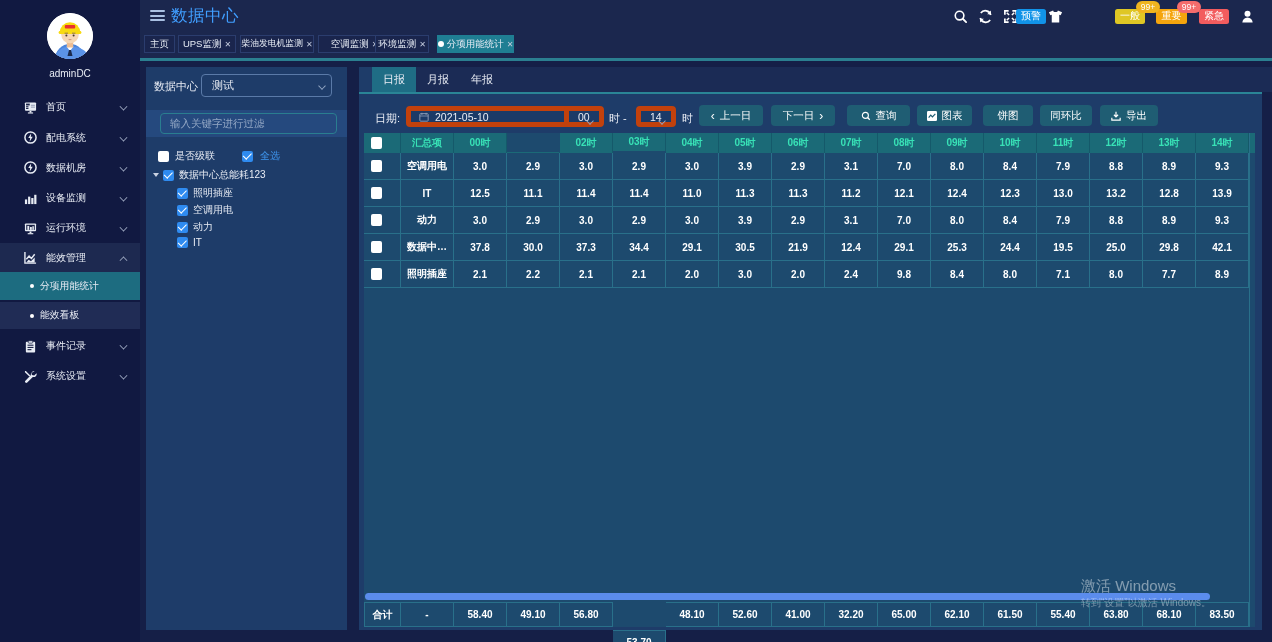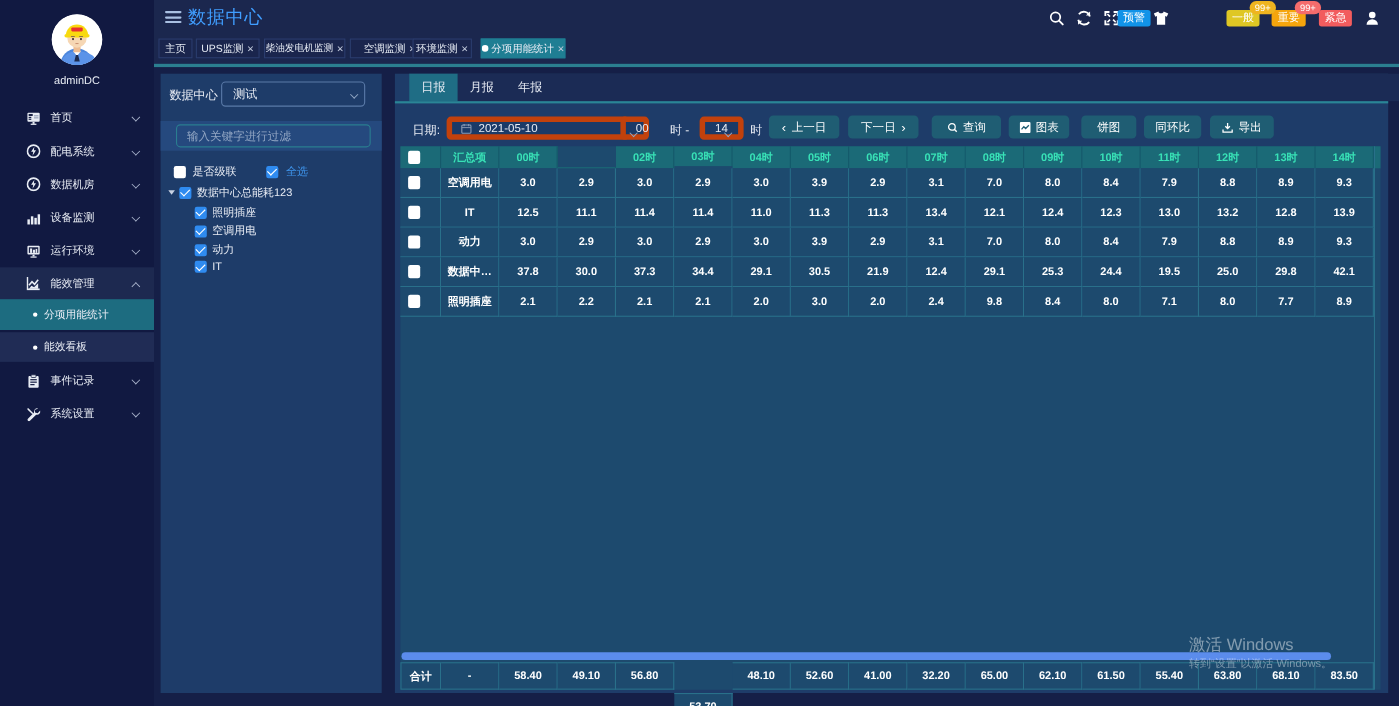--- a/index.html
+++ b/index.html
@@ -268,21 +268,21 @@
 </div>
 <div id="tealline2"></div>
 <div class="tlabel" style="left:16px;top:44px;">日期:</div>
 <div class="tinput" style="left:47px;width:166px;padding-left:8px;gap:6px;">
 <svg width="10" height="10" viewBox="0 0 12 12">
         <rect x="1" y="2" width="10" height="9" rx="1" fill="none" stroke="#8a9ab5" stroke-width="1.2"></rect>
         <path d="M1 4.8h10" stroke="#8a9ab5" stroke-width="1"></path>
         <path d="M3.5 1v2.4M8.5 1v2.4" stroke="#8a9ab5" stroke-width="1.2"></path>
       </svg>
 2021-05-10</div>
-<div class="tinput" style="left:205px;width:26px;padding-left:9px;">00<span class="selchev"></span></div>
+<div class="tinput" style="left:205px;width:40px;padding-left:9px;">00<span class="selchev"></span></div>
 <div class="tlabel" style="left:250px;top:44px;">时 -</div>
 <div class="tinput" style="left:277px;width:40px;padding-left:9px;">14<span class="selchev"></span></div>
 <div class="tlabel" style="left:323px;top:44px;">时</div>
 </div>
 <div class="tbtn" style="left:699px;width:64px;"><span style="font-size:12px;">‹</span> 上一日</div>
 <div class="tbtn" style="left:771px;width:64px;">下一日 <span style="font-size:12px;">›</span></div>
 <div class="tbtn" style="left:847px;width:63px;"><svg width="10" height="10" viewBox="0 0 16 16">
       <circle cx="7" cy="7" r="4.8" fill="none" stroke="#fff" stroke-width="1.8"></circle>
       <path d="M10.5 10.5 14 14" stroke="#fff" stroke-width="2"></path>
     </svg>查询</div>
@@ -341,21 +341,21 @@
     <span class="wcb"></span>
   </div>
 <div class="bc" style="left:401px;top:180px;width:53px;height:27px;">IT</div>
 <div class="bc" style="left:454px;top:180px;width:53px;height:27px;">12.5</div>
 <div class="bc" style="left:507px;top:180px;width:53px;height:27px;">11.1</div>
 <div class="bc" style="left:560px;top:180px;width:53px;height:27px;">11.4</div>
 <div class="bc" style="left:613px;top:180px;width:53px;height:27px;">11.4</div>
 <div class="bc" style="left:666px;top:180px;width:53px;height:27px;">11.0</div>
 <div class="bc" style="left:719px;top:180px;width:53px;height:27px;">11.3</div>
 <div class="bc" style="left:772px;top:180px;width:53px;height:27px;">11.3</div>
-<div class="bc" style="left:825px;top:180px;width:53px;height:27px;">13.4</div>
+<div class="bc" style="left:825px;top:180px;width:53px;height:27px;">11.2</div>
 <div class="bc" style="left:878px;top:180px;width:53px;height:27px;">12.1</div>
 <div class="bc" style="left:931px;top:180px;width:53px;height:27px;">12.4</div>
 <div class="bc" style="left:984px;top:180px;width:53px;height:27px;">12.3</div>
 <div class="bc" style="left:1037px;top:180px;width:53px;height:27px;">13.0</div>
 <div class="bc" style="left:1090px;top:180px;width:53px;height:27px;">13.2</div>
 <div class="bc" style="left:1143px;top:180px;width:53px;height:27px;">12.8</div>
 <div class="bc" style="left:1196px;top:180px;width:53px;height:27px;">13.9</div>
 <div class="bc" style="left:364px;top:207px;width:37px;height:27px;">
     <span class="wcb"></span>
   </div>

